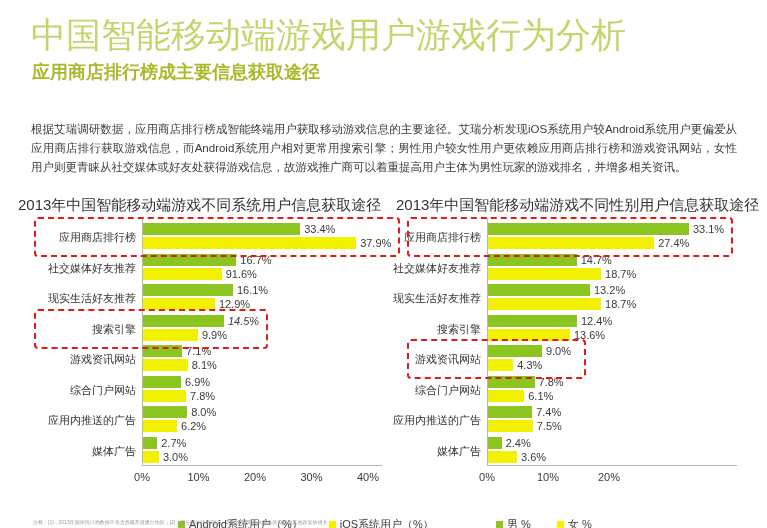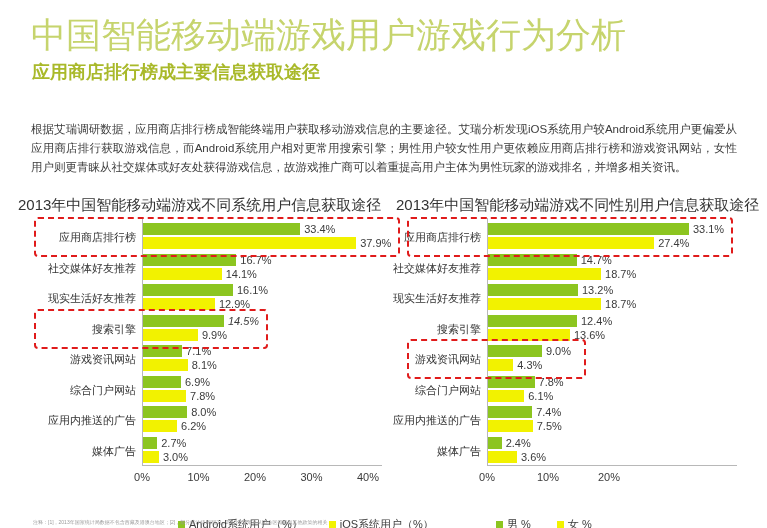--- a/index.html
+++ b/index.html
@@ -229,21 +229,21 @@
         <div class="bar yellow" style="width: 214.135px;">
           <span class="bar-val">37.9%</span>
         </div>
       </div>
       <div class="row" style="left: 124px; top: 34.5px; width: 226px;">
         <div class="row-label">社交媒体好友推荐</div>
         <div class="bar green" style="width: 94.355px;">
           <span class="bar-val">16.7%</span>
         </div>
         <div class="bar yellow" style="width: 79.665px;">
-          <span class="bar-val">14.1%</span>
+          <span class="bar-val">91.6%</span>
         </div>
       </div>
       <div class="row" style="left: 124px; top: 65px; width: 226px;">
         <div class="row-label">现实生活好友推荐</div>
         <div class="bar green" style="width: 90.965px;">
           <span class="bar-val">16.1%</span>
         </div>
         <div class="bar yellow" style="width: 72.885px;">
           <span class="bar-val">12.9%</span>
         </div>
@@ -331,21 +331,21 @@
         <div class="row-label">社交媒体好友推荐</div>
         <div class="bar green" style="width: 89.67px;">
           <span class="bar-val">14.7%</span>
         </div>
         <div class="bar yellow" style="width: 114.07px;">
           <span class="bar-val">18.7%</span>
         </div>
       </div>
       <div class="row" style="left: 91px; top: 65px; width: 244px;">
         <div class="row-label">现实生活好友推荐</div>
-        <div class="bar green" style="width: 91px;">
+        <div class="bar green" style="width: 103px;">
           <span class="bar-val">13.2%</span>
         </div>
         <div class="bar yellow" style="width: 114.07px;">
           <span class="bar-val">18.7%</span>
         </div>
       </div>
       <div class="row" style="left: 91px; top: 95.5px; width: 244px;">
         <div class="row-label">搜索引擎</div>
         <div class="bar green" style="width: 54px; padding-left: 36px;">
           <span class="bar-val">12.4%</span>

